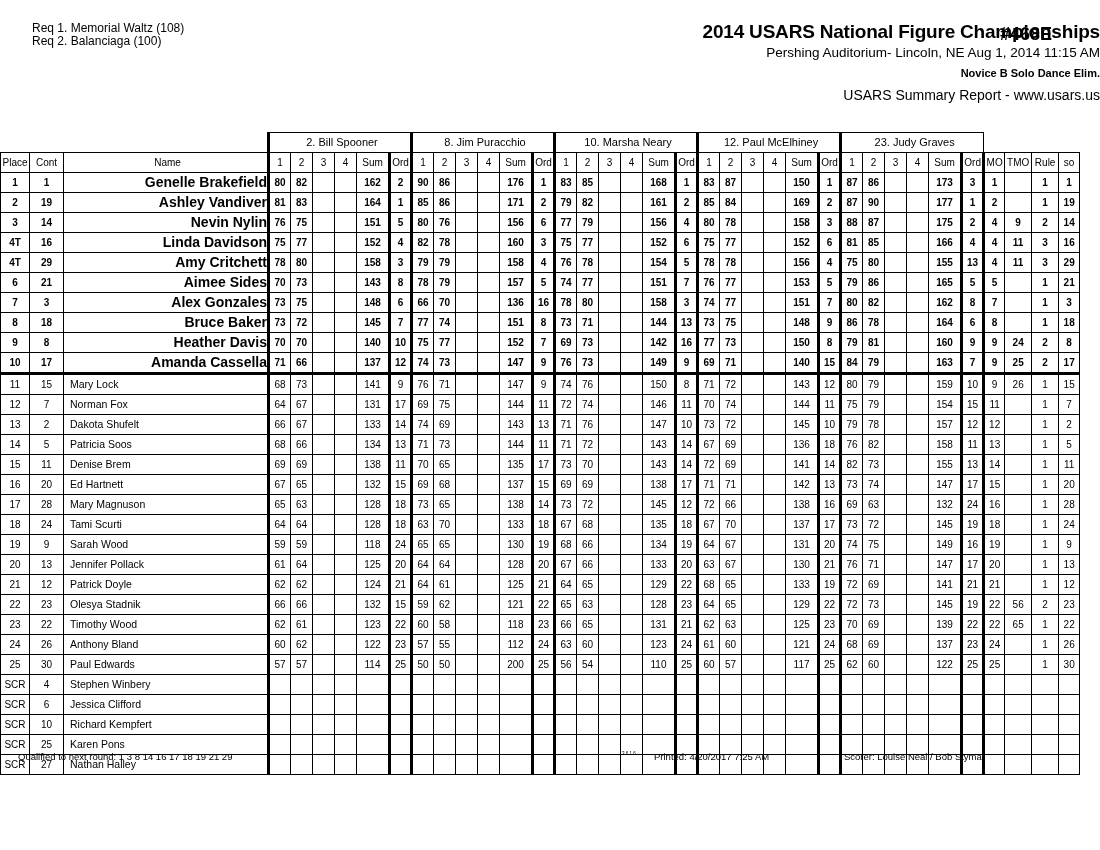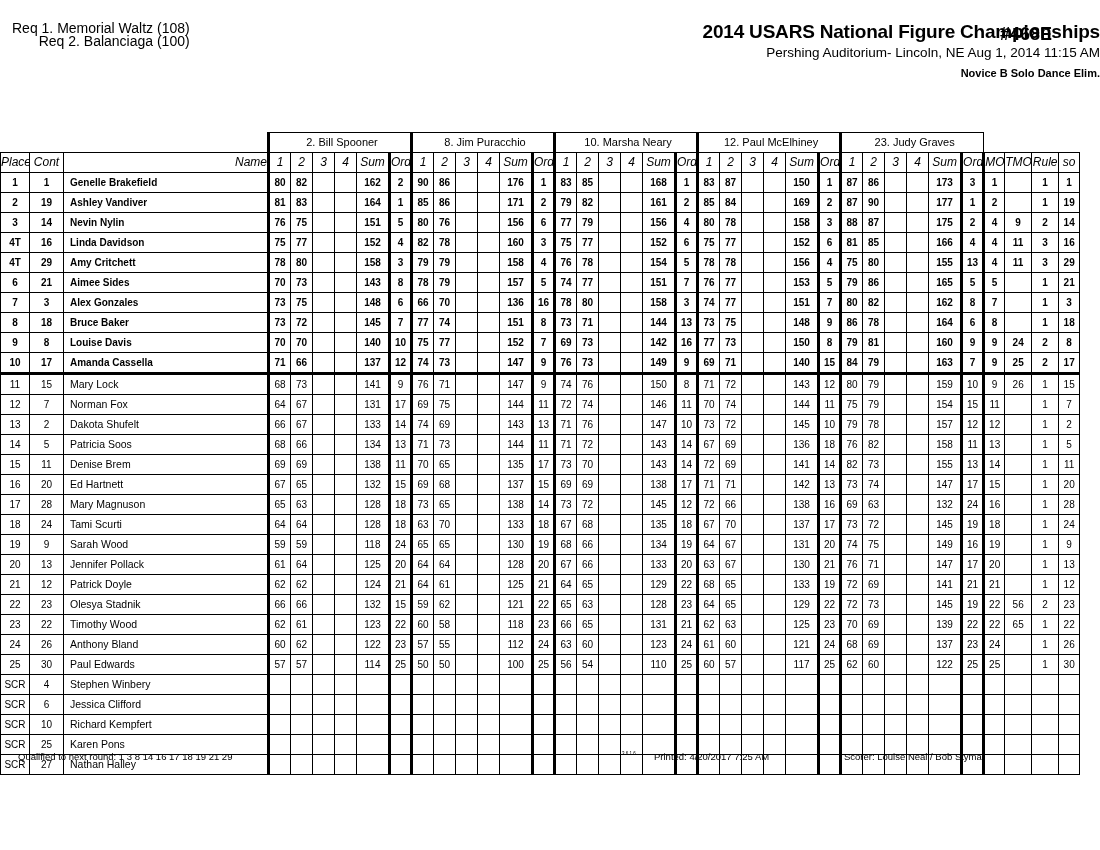--- a/index.html
+++ b/index.html
@@ -12,26 +12,25 @@
     height: 850px;
     font-family: "Liberation Sans", sans-serif;
     color: #000000;
     position: relative;
     overflow: hidden;
   }
 
   
   .reqs {
     position: absolute;
-    left: 12px;
+    left: 32px;
     top: 22px;
-    font-size: 14px;
+    font-size: 12px;
     line-height: 13px;
     white-space: nowrap;
-    text-align: right;
   }
 
   .title-block {
     position: absolute;
     left: 0;
     right: 0;
     top: 20px;
     text-align: right;
   }
   .t-main {
@@ -92,37 +91,36 @@
     text-align: left;
     font-size: 11px;
     padding-left: 4px !important;
     height: 18px;
     line-height: 18px;
   }
   .blankhead { border: none !important; }
 
   
   .colhead {
-    font-size: 12px;
+    font-size: 10px;
     height: 21px;
     line-height: 21px;
-    font-style: italic;
   }
   .colhead.lefty {
-    text-align: right;
+    text-align: center;
     padding-left: 4px !important;
   }
 
   
   .sep-l  { border-left: 3px solid #000 !important; }
   .ord    { border-left: 3px solid #000 !important; border-right: 3px solid #000 !important; }
 
   
   tr.qual td { font-weight: bold; }
-  tr.qual td.name { text-align: left; padding-left: 6px !important; font-size: 10px; }
+  tr.qual td.name { text-align: right; padding-left: 6px !important; font-size: 14px; }
   tr.plain td.name { text-align: left; padding-left: 6px !important; font-size: 10.5px; }
   tr.plain td { font-weight: normal; }
 
   td.name { text-align: left; padding-left: 6px !important; }
 
   
   tr.cutline td { border-bottom: 3px solid #000 !important; }
 
   
   .footer {
@@ -150,20 +148,21 @@
   <div class="req-line">
     <span>Req  2.</span>
     <span>Balanciaga (100)</span>
   </div>
 </div>
 
 <div class="title-block">
   <div class="t-main">2014 USARS National Figure Championships</div>
   <div class="t-venue">Pershing Auditorium- Lincoln, NE  Aug 1, 2014  11:15 AM</div>
   <div class="t-event">Novice B Solo Dance Elim.</div>
+  <div class="t-report">USARS Summary Report - www.usars.us</div>
 </div>
 
 <div class="event-code">#468E</div>
 
 <div class="sheet">
   <table class="grid">
     <colgroup>
       <col style="width:29px">
         <col style="width:34px">
         <col style="width:205px">
@@ -588,21 +587,21 @@
           <td>164</td>
           <td class="ord">6</td>
           <td>8</td>
           <td></td>
           <td>1</td>
           <td>18</td>
         </tr>
         <tr class="qual">
           <td>9</td>
           <td>8</td>
-          <td class="name">Louise Davis</td>
+          <td class="name">Heather Davis</td>
           <td class="sep-l">70</td>
           <td>70</td>
           <td></td>
           <td></td>
           <td>140</td>
           <td class="ord">10</td>
           <td>75</td>
           <td>77</td>
           <td></td>
           <td></td>
@@ -1223,21 +1222,21 @@
           <td class="sep-l">57</td>
           <td>57</td>
           <td></td>
           <td></td>
           <td>114</td>
           <td class="ord">25</td>
           <td>50</td>
           <td>50</td>
           <td></td>
           <td></td>
-          <td>100</td>
+          <td>200</td>
           <td class="ord">25</td>
           <td>56</td>
           <td>54</td>
           <td></td>
           <td></td>
           <td>110</td>
           <td class="ord">25</td>
           <td>60</td>
           <td>57</td>
           <td></td>

